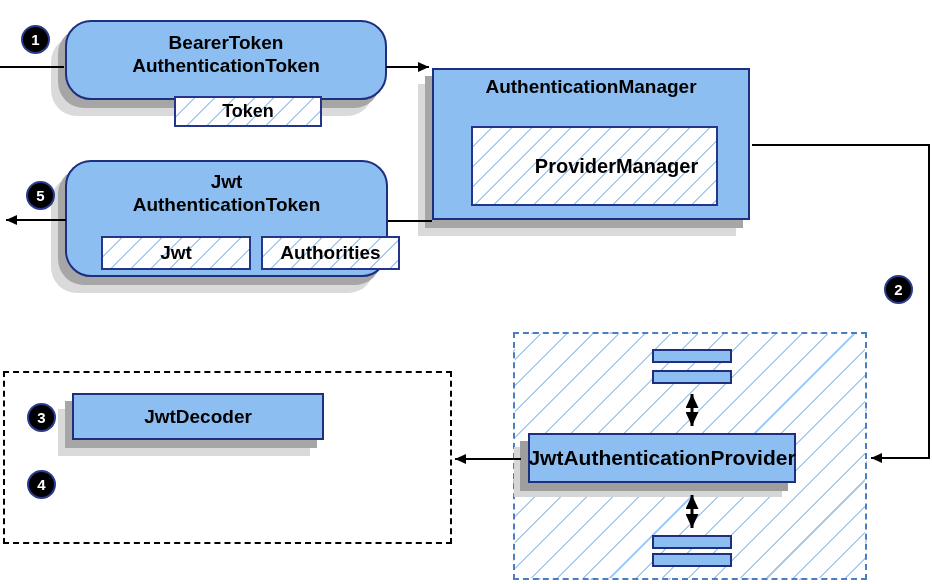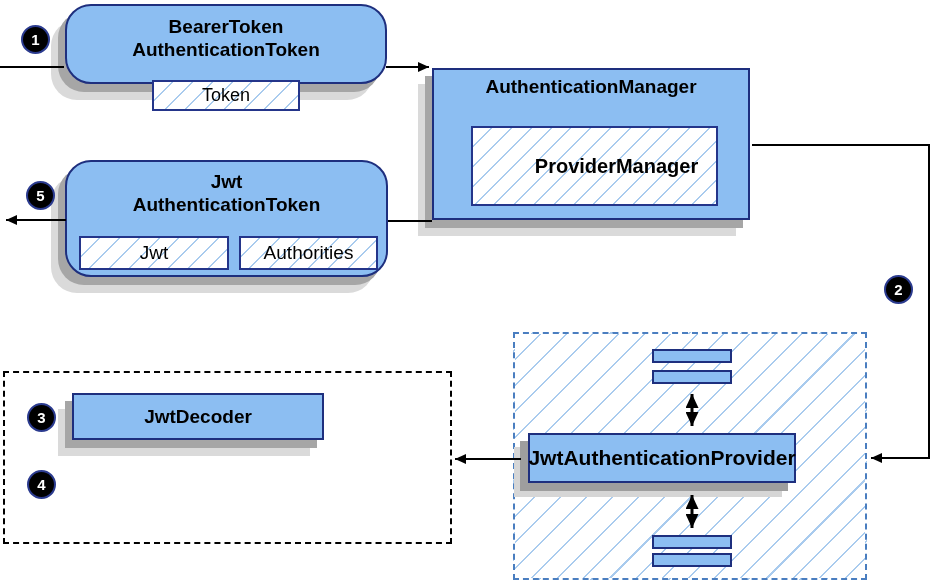--- a/index.html
+++ b/index.html
@@ -35,39 +35,40 @@
       rgba(0,0,0,0) 0px, rgba(0,0,0,0) 12.5px,
       #a9cbee 12.5px, #a9cbee 14px);
   }
   .field {
     position: absolute;
     border: 2px solid #24358a;
     box-sizing: border-box;
     display: flex;
     align-items: center;
     justify-content: center;
-    font-weight: normal;
+    font-weight: bold;
     font-size: 18px;
+    margin-left: 22px;
   }
   .flexc { display: flex; align-items: center; justify-content: center; }
   .badge {
     position: absolute;
     width: 25px; height: 25px;
     border-radius: 50%;
     background: #000000;
     border: 2px solid #2b3b8f;
     box-sizing: content-box;
     color: #ffffff;
     font-weight: bold;
     font-size: 15px;
     display: flex; align-items: center; justify-content: center;
     z-index: 12;
   }
   
-  #node-bearer { left: 65px; top: 4px; width: 322px; height: 80px; }
+  #node-bearer { left: 65px; top: 20px; width: 322px; height: 80px; }
   #node-bearer .title { padding-top: 9px; }
   #field-token { left: 85px; top: 74px; width: 148px; height: 31px; }
 
   #node-manager { left: 432px; top: 68px; width: 318px; height: 152px; }
   #node-manager .title { padding-top: 5px; }
   #inner-pm { position: absolute; left: 37px; top: 56px; width: 247px; height: 80px;
               border: 2px solid #24358a; box-sizing: border-box;
               font-weight: bold; font-size: 20px; padding-left: 44px; }
 
   #node-jwt { left: 65px; top: 160px; width: 323px; height: 117px; }

